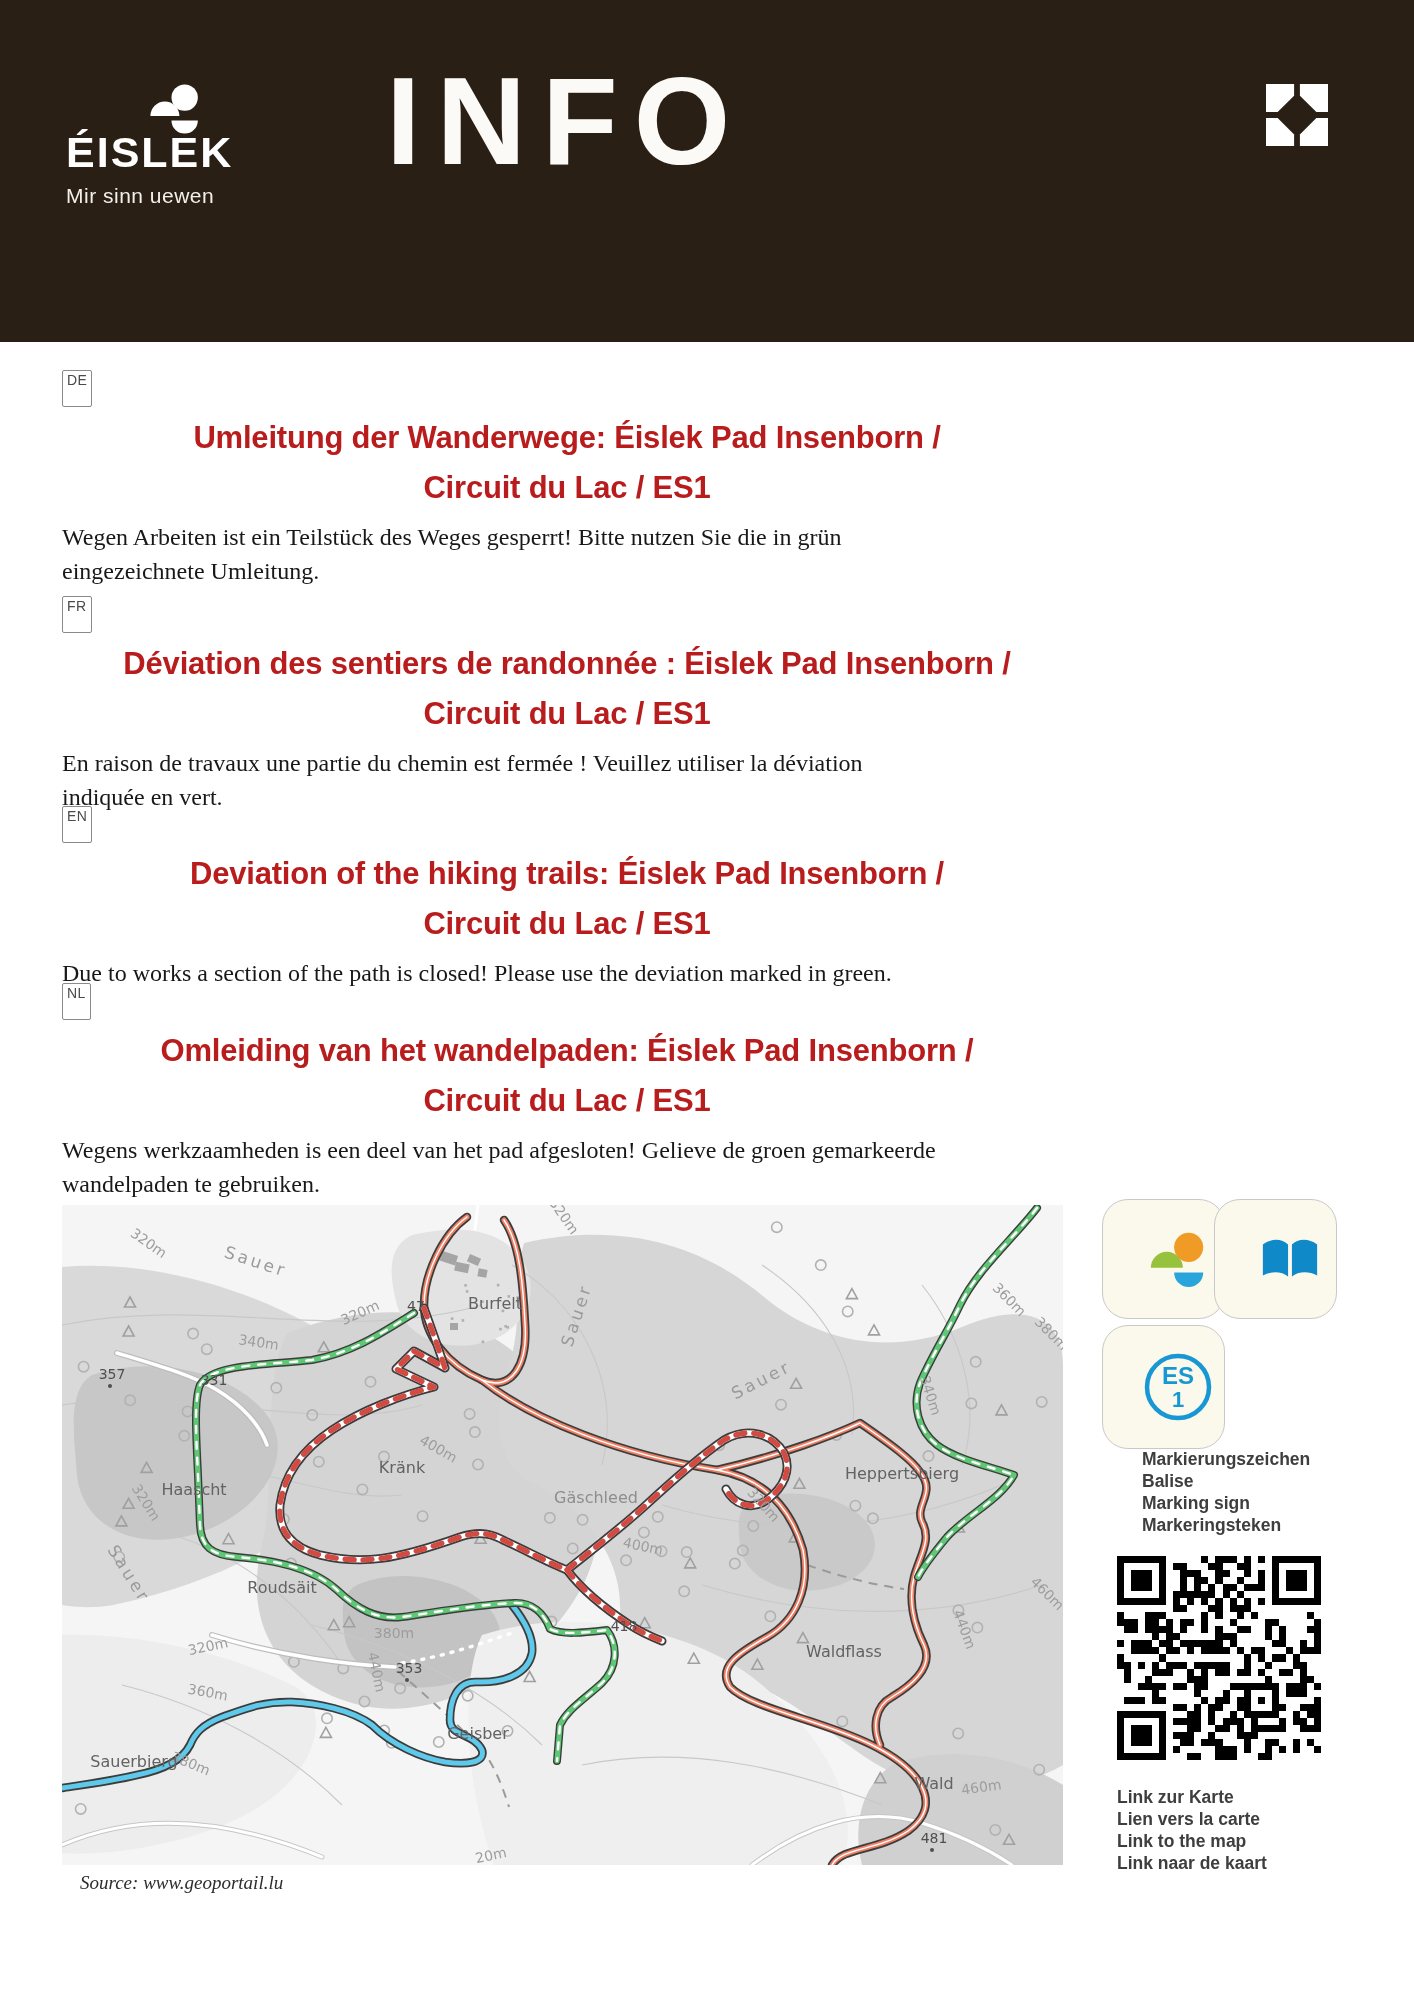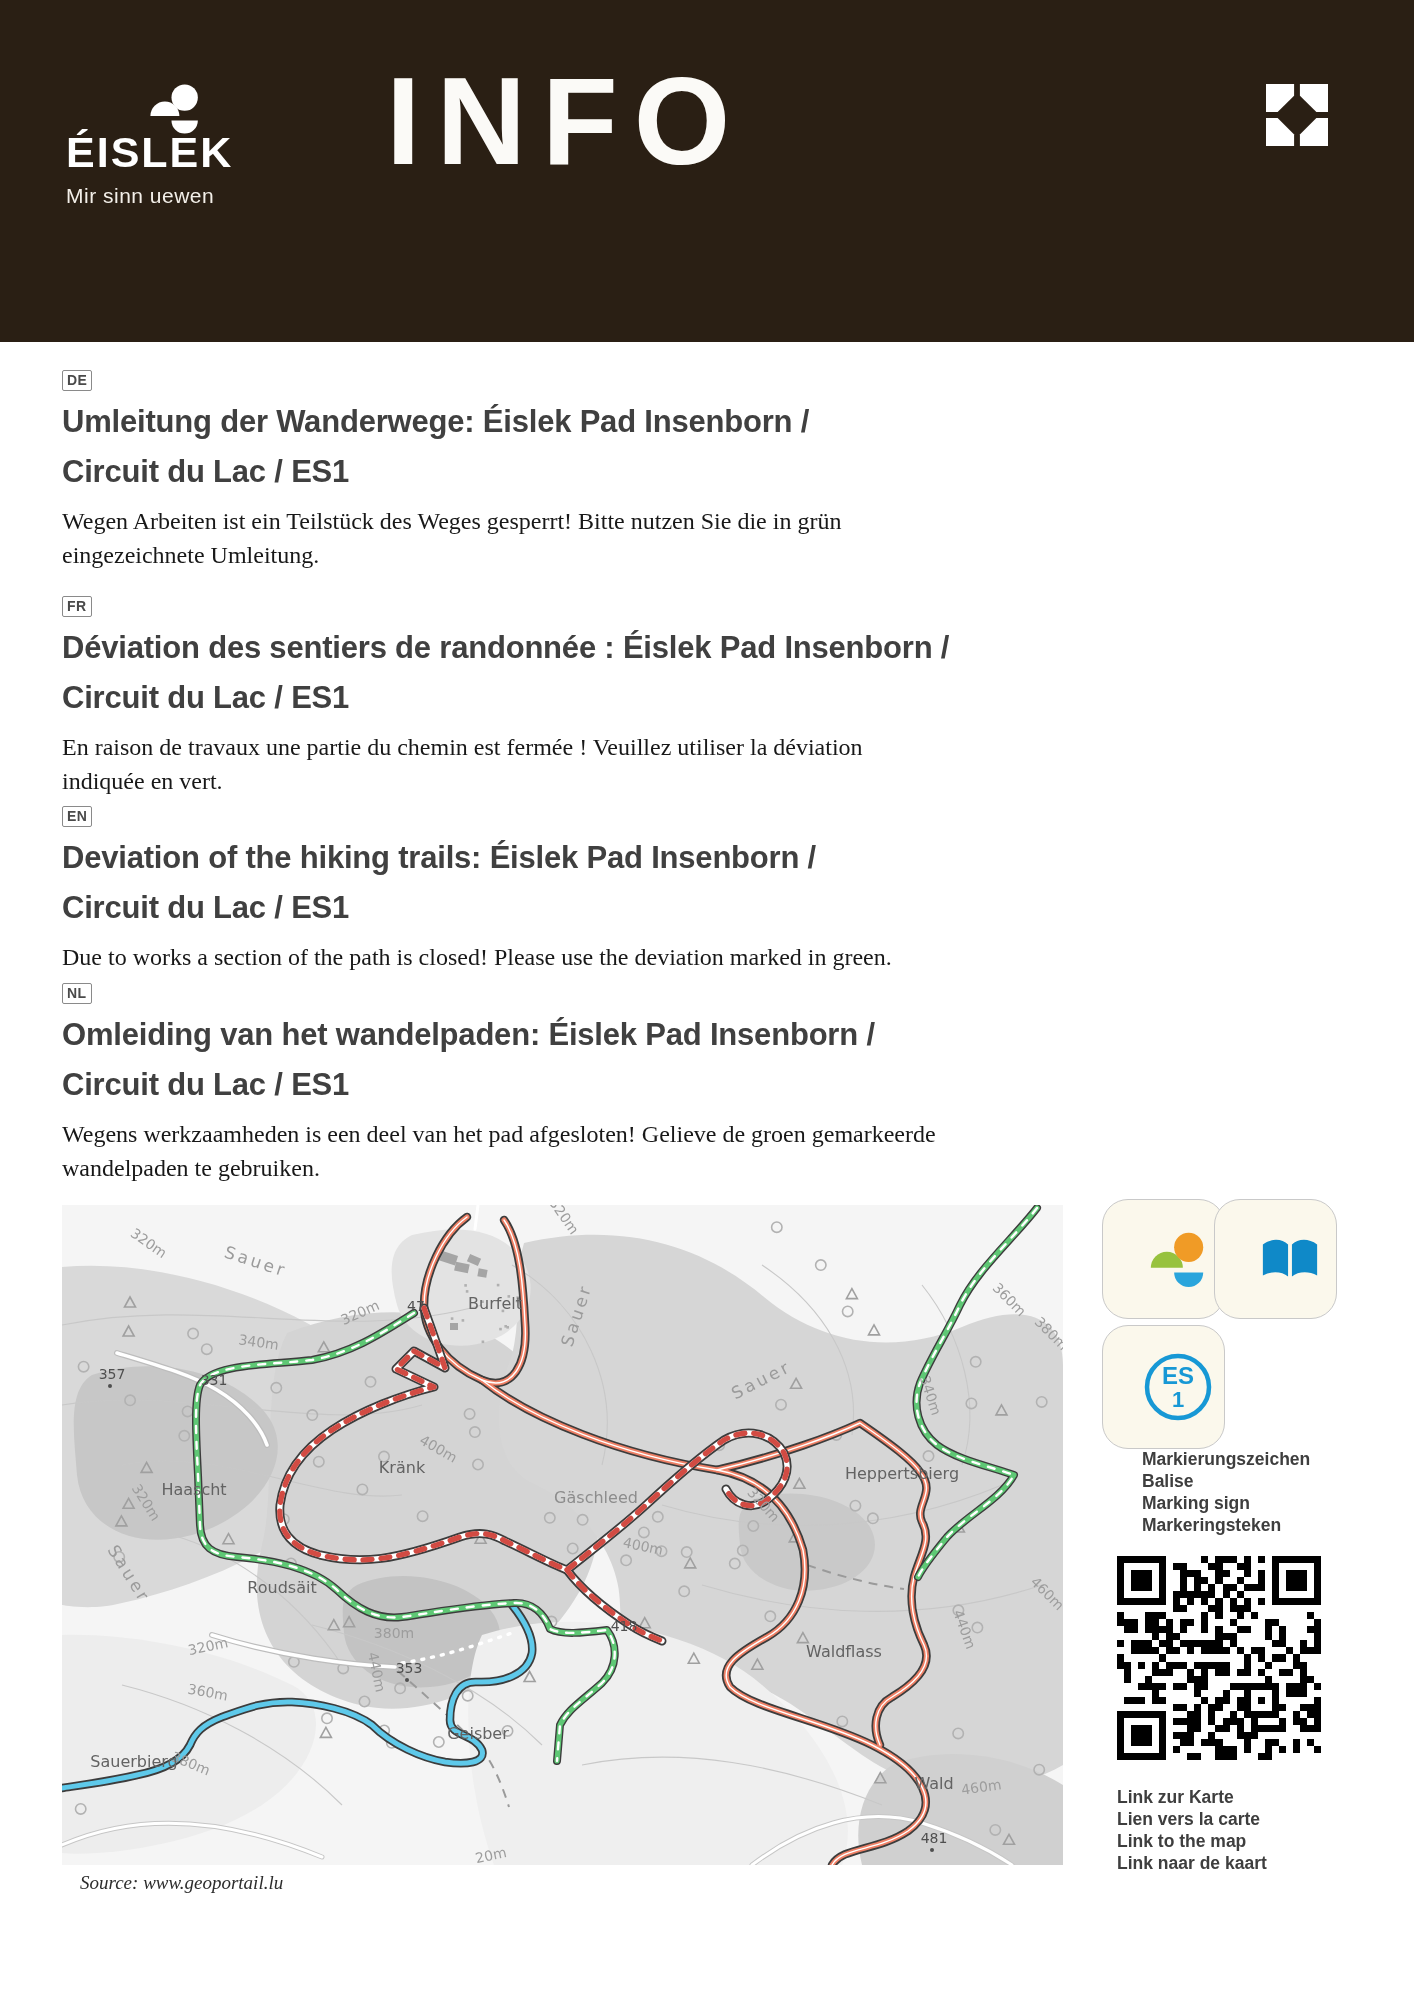--- a/index.html
+++ b/index.html
@@ -19,22 +19,22 @@
     letter-spacing:2px;}
   #brand-tagline{position:absolute;left:66px;top:184px;color:#f3efe9;font-size:21px;font-weight:300;
     letter-spacing:.5px;}
   #brand-mark{position:absolute;left:146px;top:78px;}
   #hero-title{position:absolute;left:386px;top:44px;color:#fbfaf7;font-size:124px;font-weight:bold;
     letter-spacing:16px;line-height:1.25;}
   #x-icon{position:absolute;left:1266px;top:84px;}
   
   .lang-sec{position:absolute;left:62px;width:1010px;}
   .badge{display:inline-block;border:1.5px solid #8a8a8a;border-radius:2px;color:#4a4a4a;
-    font-size:14px;font-weight:700;padding:1px 4px 2px 4px;letter-spacing:.5px;}
-  .lang-sec h2{margin:6px 0 0 0;font-size:31px;line-height:50px;color:#404040;font-weight:bold;letter-spacing:-.2px;}
+    font-size:14px;font-weight:400;padding:1px 4px 18px 4px;letter-spacing:.5px;}
+  .lang-sec h2{margin:6px 0 0 0;font-size:31px;line-height:50px;color:#b91c1c;font-weight:bold;letter-spacing:-.2px;text-align:center;}
   .lang-sec h2 span{display:block;}
   .lang-sec p{margin:7px 0 0 0;font-family:"Liberation Serif","DejaVu Serif",serif;font-size:24px;
     line-height:34px;color:#181818;font-weight:400;}
   .lang-sec p span{display:block;}
   
   #map{position:absolute;left:62px;top:1205px;width:1001px;height:660px;}
   #source-line{position:absolute;left:80px;top:1872px;font-family:"Liberation Serif","DejaVu Serif",serif;
     font-style:italic;font-size:19px;color:#2d2d2d;}
   
   .app-tile{position:absolute;width:93px;height:118px;background:#fbf8ec;border:1.5px solid #c9c9c9;

